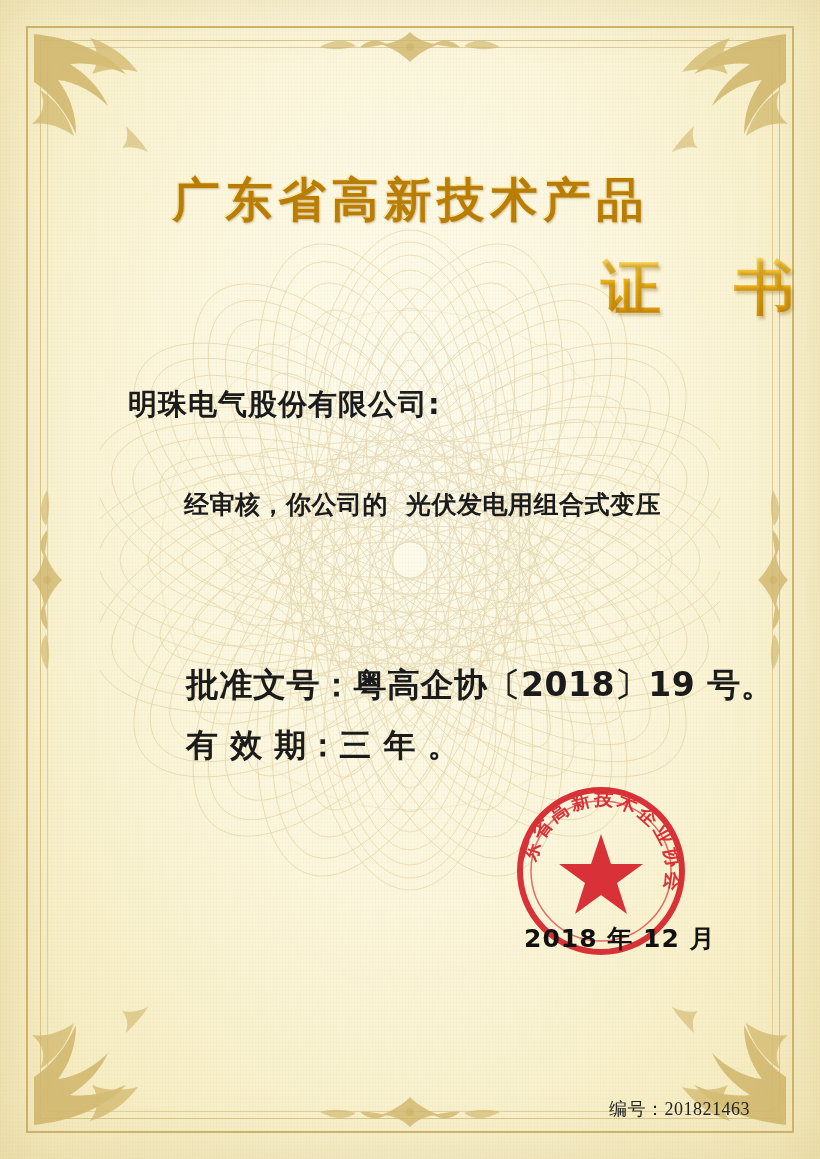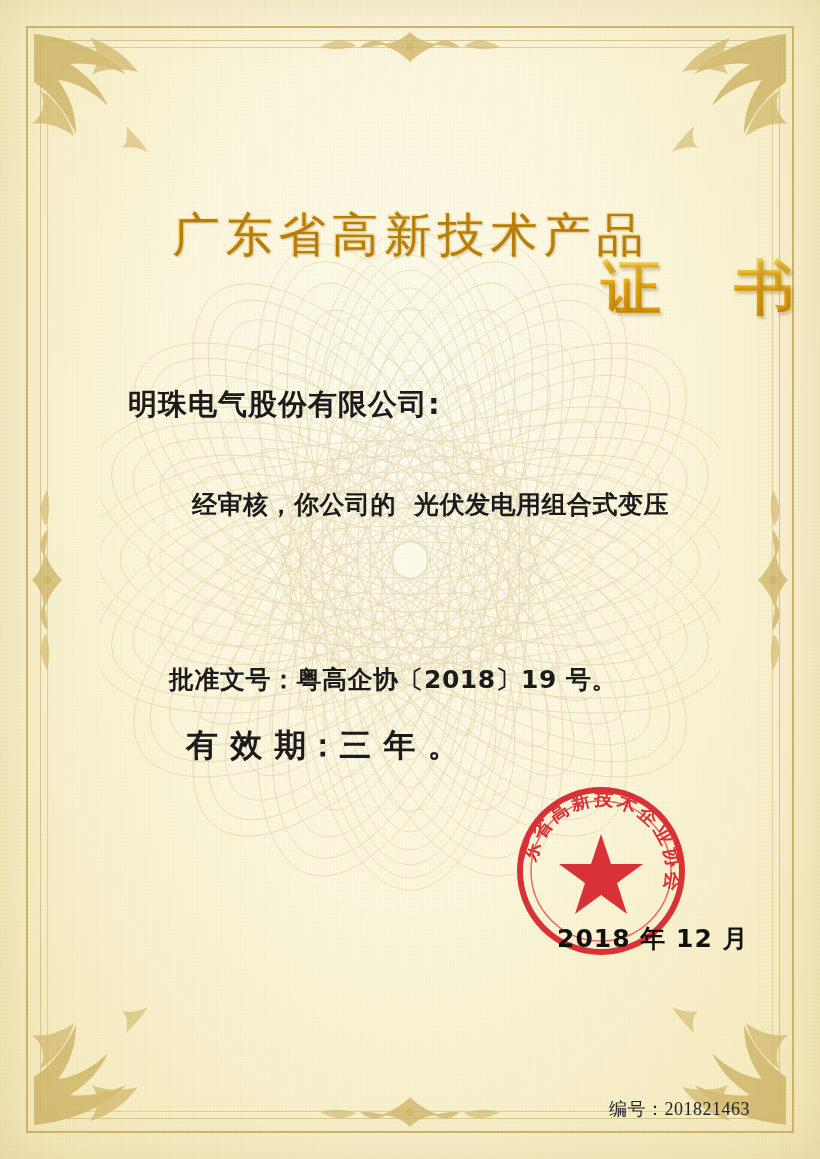--- a/index.html
+++ b/index.html
@@ -89,32 +89,31 @@
     position: absolute;
     inset: 0;
   }
   .title-main {
     position: absolute;
     top: 168px;
     left: 0;
     right: 0;
     text-align: center;
     font-family: "DejaVu Sans", sans-serif;
-    font-weight: normal;
+    font-weight: bold;
     font-size: 47px;
     letter-spacing: 6px;
     color: #e8a90f;
     text-shadow:
       1px 1px 0 #b97d05,
       2px 2px 2px rgba(120,80,0,0.35),
       0 0 1px #fff6c0;
     background: linear-gradient(180deg, #f7d25c 0%, #e9a510 45%, #c9820a 100%);
     -webkit-background-clip: text;
     background-clip: text;
-    margin-top: 35px;
     -webkit-text-fill-color: transparent;
   }
   .title-sub {
     position: absolute;
     top: 248px;
     left: 0;
     right: 0;
     text-align: right;
     font-family: "DejaVu Sans", sans-serif;
     font-weight: bold;
@@ -138,30 +137,30 @@
   .recipient {
     font-size: 29px;
     font-weight: bold;
     letter-spacing: 1px;
     margin: 0 0 56px 0;
   }
   .para {
     font-size: 25px;
     font-weight: bold;
     line-height: 1.95;
-    margin: 8px;
+    margin: 0;
     letter-spacing: 0.5px;
   }
   .para .indent { display: inline-block; width: 56px; }
   .product-gap { display: inline-block; width: 18px; }
   .approval {
     position: absolute;
-    left: 169px;
+    left: 186px;
     top: 663px;
-    font-size: 25px;
+    font-size: 33px;
     font-weight: bold;
     color: #1b1b1b;
     font-family: "DejaVu Sans", sans-serif;
     letter-spacing: 0.5px;
   }
   .validity {
     position: absolute;
     left: 186px;
     top: 724px;
     font-size: 32px;
@@ -180,21 +179,20 @@
   }
   .seal-date {
     position: absolute;
     left: 524px;
     top: 922px;
     font-size: 25px;
     font-weight: bold;
     color: #111;
     font-family: "DejaVu Sans", sans-serif;
     letter-spacing: 1px;
-    margin-left: 33px;
   }
   .serial {
     position: absolute;
     right: 70px;
     bottom: 38px;
     font-size: 18px;
     color: #222;
     font-family: Liberation Serif, serif;
     letter-spacing: 0.5px;
   }

